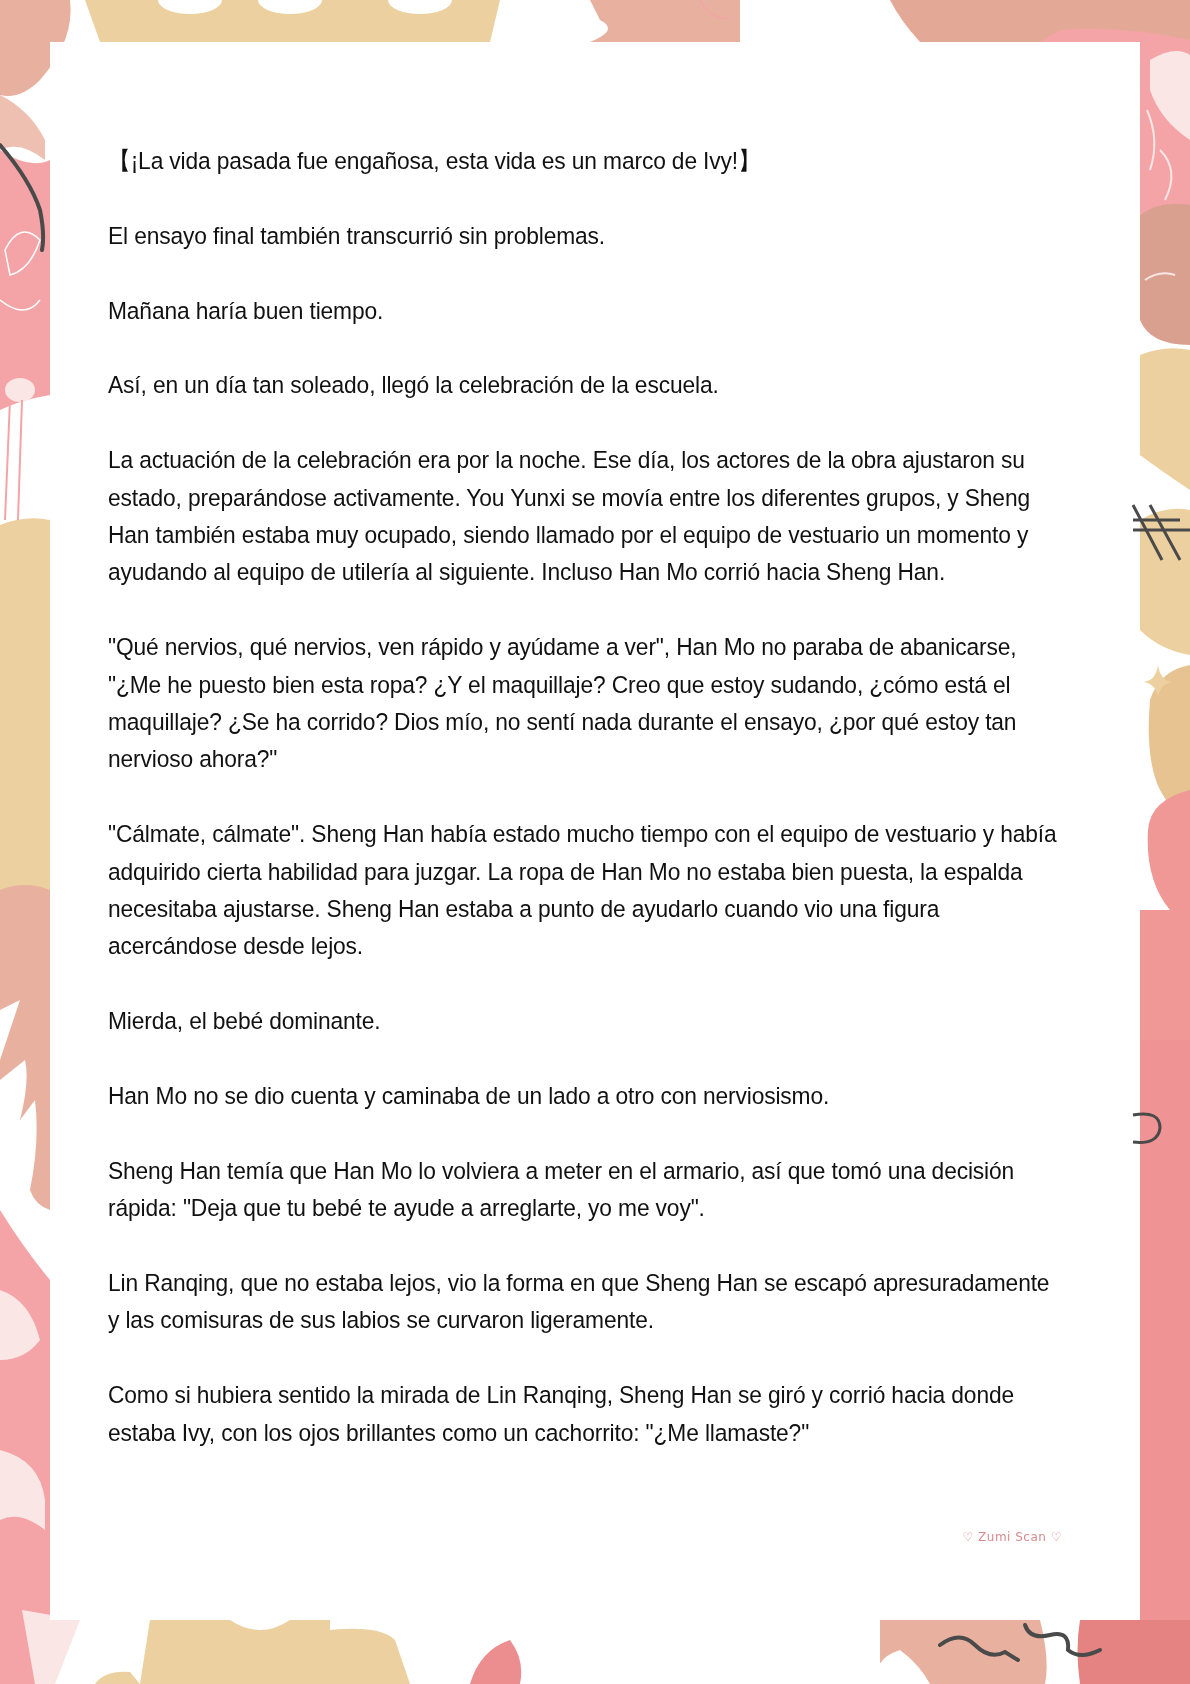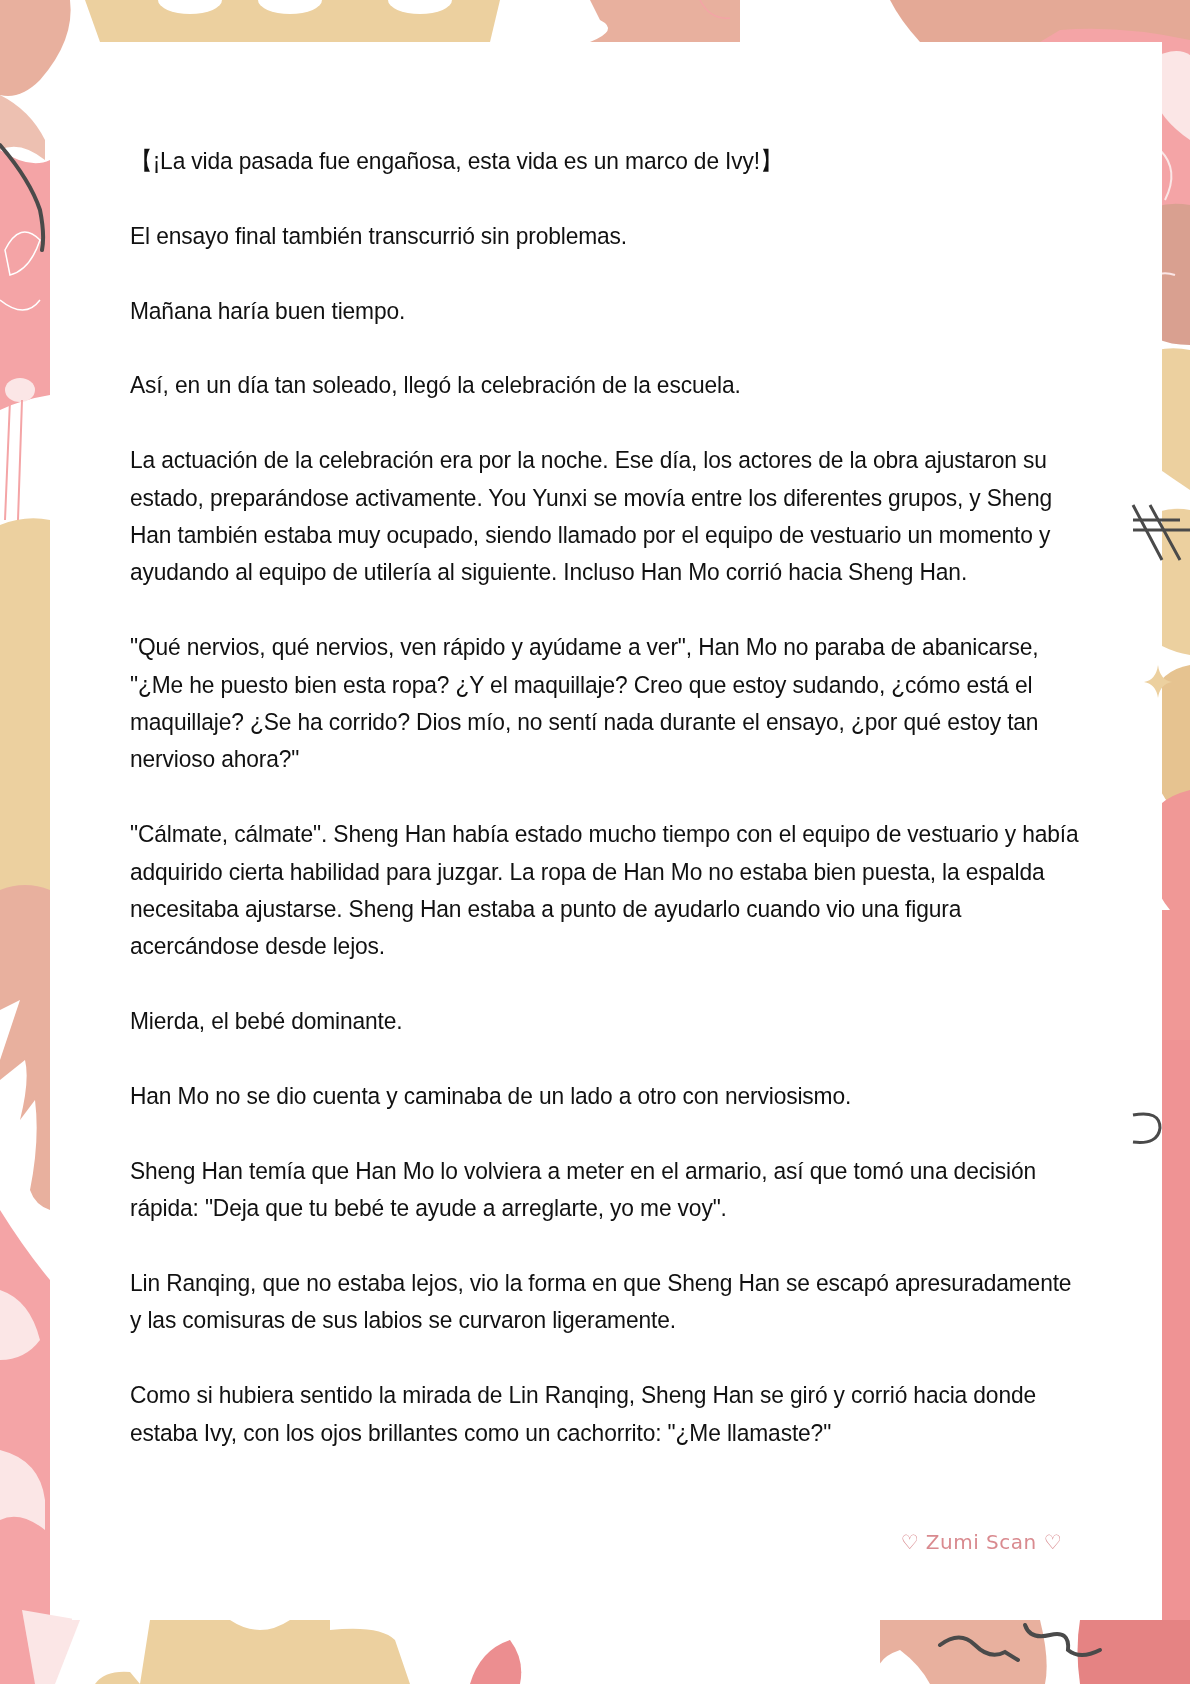--- a/index.html
+++ b/index.html
@@ -15,21 +15,20 @@
       font-family: "Liberation Sans", sans-serif;
     }
     .page {
       position: absolute;
       left: 50px;
       top: 42px;
       width: 1090px;
       height: 1578px;
       background: #ffffff;
       z-index: 2;
-      margin-left: 22px;
     }
     .text-block {
       position: absolute;
       left: 58px;
       top: 100px;
       width: 1020px;
       font-family: "Liberation Sans", sans-serif;
       font-size: 24.5px;
       line-height: 37.4px;
       color: #111111;
@@ -39,21 +38,21 @@
     }
     .para {
       margin: 0 0 37.4px 0;
       white-space: normal;
     }
     .watermark {
       position: absolute;
       right: 128px;
       top: 1530px;
       font-family: "DejaVu Sans", sans-serif;
-      font-size: 20px;
+      font-size: 12px;
       color: #d98a8f;
       z-index: 3;
       letter-spacing: 0.5px;
     }
     svg.layer {
       position: absolute;
       left: 0;
       top: 0;
       z-index: 1;
     }

